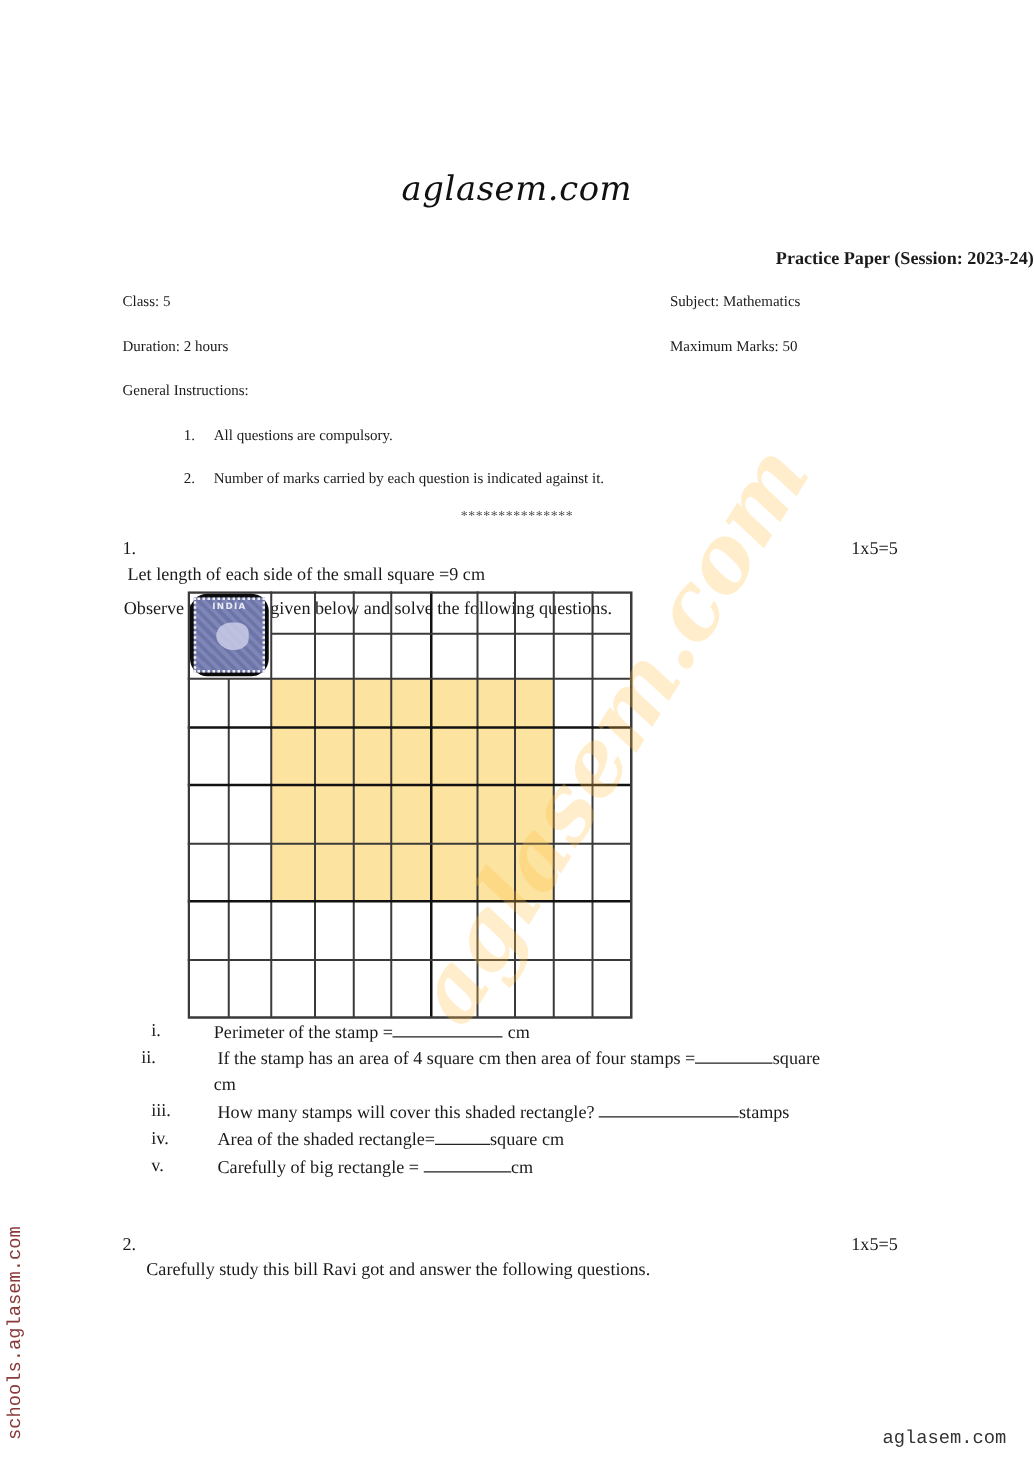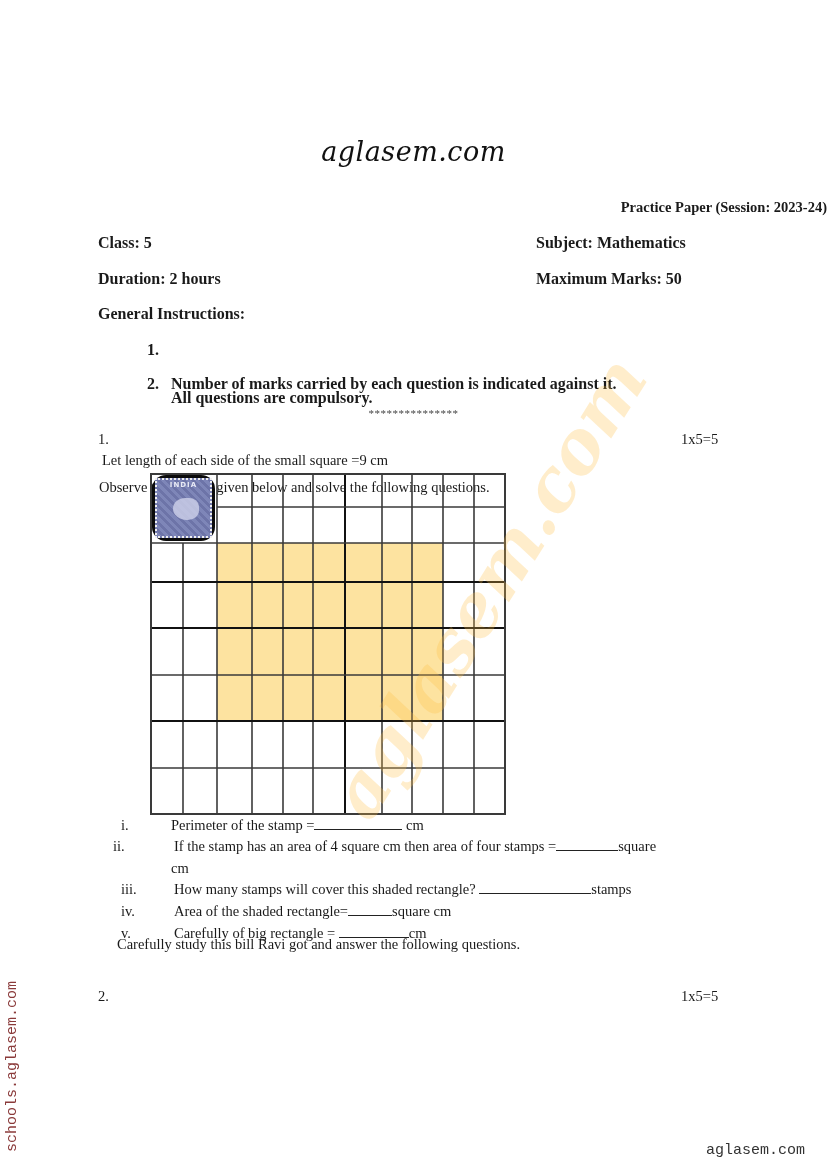--- a/index.html
+++ b/index.html
@@ -7,21 +7,21 @@
       width: 827px; height: 1169px; background: #ffffff; position: relative; overflow: hidden;
       font-family: "Liberation Serif", "DejaVu Serif", serif; color: #1a1a1a;
     }
     .abs { position: absolute; }
     .logo {
       left: 0; width: 827px; top: 136px; text-align: center;
       font-family: "DejaVu Serif", "Liberation Serif", serif; font-style: italic;
       font-size: 27px; letter-spacing: 0.5px; color: #111;
     }
     .paper-title { left: 0; width: 827px; top: 199px; text-align: right; font-weight: bold; font-size: 14.5px; }
-    .bold { font-weight: bold; font-size: 16px; }
+    .bold { font-weight: normal; font-size: 12px; }
     .reg { font-size: 14.5px; }
     .stars { left: 0; width: 827px; top: 407px; text-align: center; font-size: 11px; letter-spacing: 0.5px; color: #444; }
 
     .grid-wrap { left: 150px; top: 473px; width: 355px; height: 341px; }
     .grid-svg { position: absolute; left: 0; top: 0; }
 
     .stamp {
       left: 152px; top: 475px; width: 63px; height: 66px;
       background: #0b0b0b; padding: 3px; box-sizing: border-box; border-radius: 14px;
     }
@@ -60,21 +60,21 @@
 <div class="abs logo">aglasem.com</div>
 <div class="abs paper-title">Practice Paper (Session: 2023-24)</div>
 
 <div class="abs bold" style="left:98px; top:234px;">Class:  5</div>
 <div class="abs bold" style="left:536px; top:234px;">Subject: Mathematics</div>
 <div class="abs bold" style="left:98px; top:270px;">Duration:  2 hours</div>
 <div class="abs bold" style="left:536px; top:270px;">Maximum Marks: 50</div>
 <div class="abs bold" style="left:98px; top:305px;">General Instructions:</div>
 
 <div class="abs bold" style="left:147px; top:341px;">1.</div>
-<div class="abs bold" style="left:171px; top:341px;margin-top:48px;">All questions are compulsory.</div>
+<div class="abs bold" style="left:171px; top:341px;">All questions are compulsory.</div>
 <div class="abs bold" style="left:147px; top:375px;">2.</div>
 <div class="abs bold" style="left:171px; top:375px;">Number of marks carried by each question is indicated against it.</div>
 
 <div class="abs stars">***************</div>
 
 <div class="abs reg" style="left:98px; top:431px;">1.</div>
 <div class="abs reg" style="left:99px; top:431px;margin-top:48px;">Observe the picture given below and solve the following questions.</div>
 <div class="abs reg" style="left:681px; top:431px;">1x5=5</div>
 <div class="abs reg" style="left:102px; top:452px;">Let length of each side of the small square =9 cm</div>
 
@@ -135,18 +135,18 @@
 <div class="abs reg" style="left:174px; top:903px;">
   <span>Area of the shaded rectangle=</span><span class="blank" style="width:44px;"></span><span>square cm</span>
 </div>
 
 <div class="abs reg" style="left:121px; top:925px;">v.</div>
 <div class="abs reg" style="left:174px; top:925px;">
   <span>Carefully of big rectangle =  </span><span class="blank" style="width:70px;"></span><span>cm</span>
 </div>
 
 <div class="abs reg" style="left:98px; top:988px;">2.</div>
-<div class="abs reg" style="left:117px; top:936px;">Carefully study this bill Ravi got and answer the following questions.</div>
+<div class="abs reg" style="left:117px; top:1008px;">Carefully study this bill Ravi got and answer the following questions.</div>
 <div class="abs reg" style="left:681px; top:988px;">1x5=5</div>
 
 <div class="abs watermark-diag">aglasem.com</div>
 <div class="abs side-wm">schools.aglasem.com</div>
 <div class="abs foot-wm">aglasem.com</div>
 
 </body></html>

